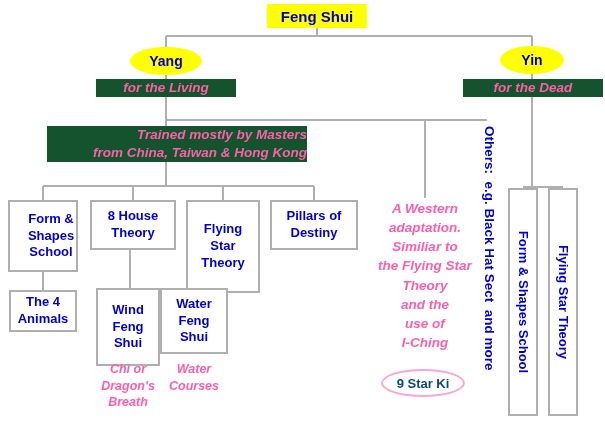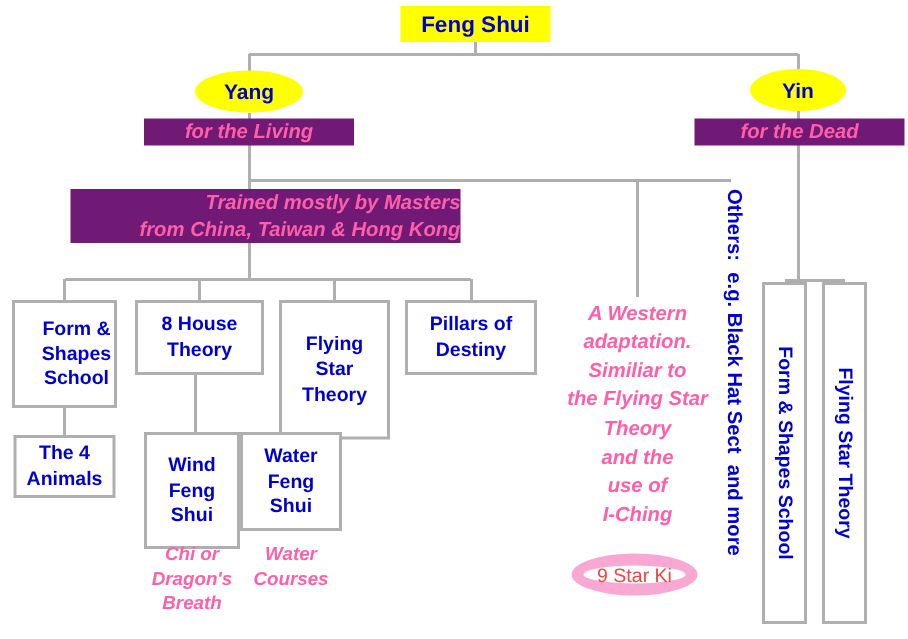--- a/index.html
+++ b/index.html
@@ -27,39 +27,39 @@
     background: #FFFF00;
     color: #0000CC;
     font-weight: bold;
     font-size: 14px;
     display: flex; align-items: center; justify-content: center;
     text-align: center;
   }
   .title { font-size: 15px; }
   .ellipse { border-radius: 50%; }
   .oval-node {
-    border: 8px solid #f9a8d4;
+    border: 2px solid #f9a8d4;
     border-radius: 50%;
     background: #ffffff;
-    color: #ef4444;
-    font-weight: normal;
+    color: #0c4a6e;
+    font-weight: bold;
     font-size: 13px;
     display: flex; align-items: center; justify-content: center;
   }
   .caption {
     color: #FF5FA8;
     font-style: italic;
     font-weight: bold;
     font-size: 13.5px;
     line-height: 1.32;
     text-align: center;
     white-space: pre-line;
   }
   .small { font-size: 12.5px; }
-  .whitebg { background: #701a75; }
+  .whitebg { background: #14532d; }
   .vrot { transform: rotate(90deg); transform-origin: top left; }
   .vtext {
     color: #0000CC;
     font-weight: bold;
     font-size: 13.5px;
     white-space: pre;
   }
 </style>
 </head>
 <body>

